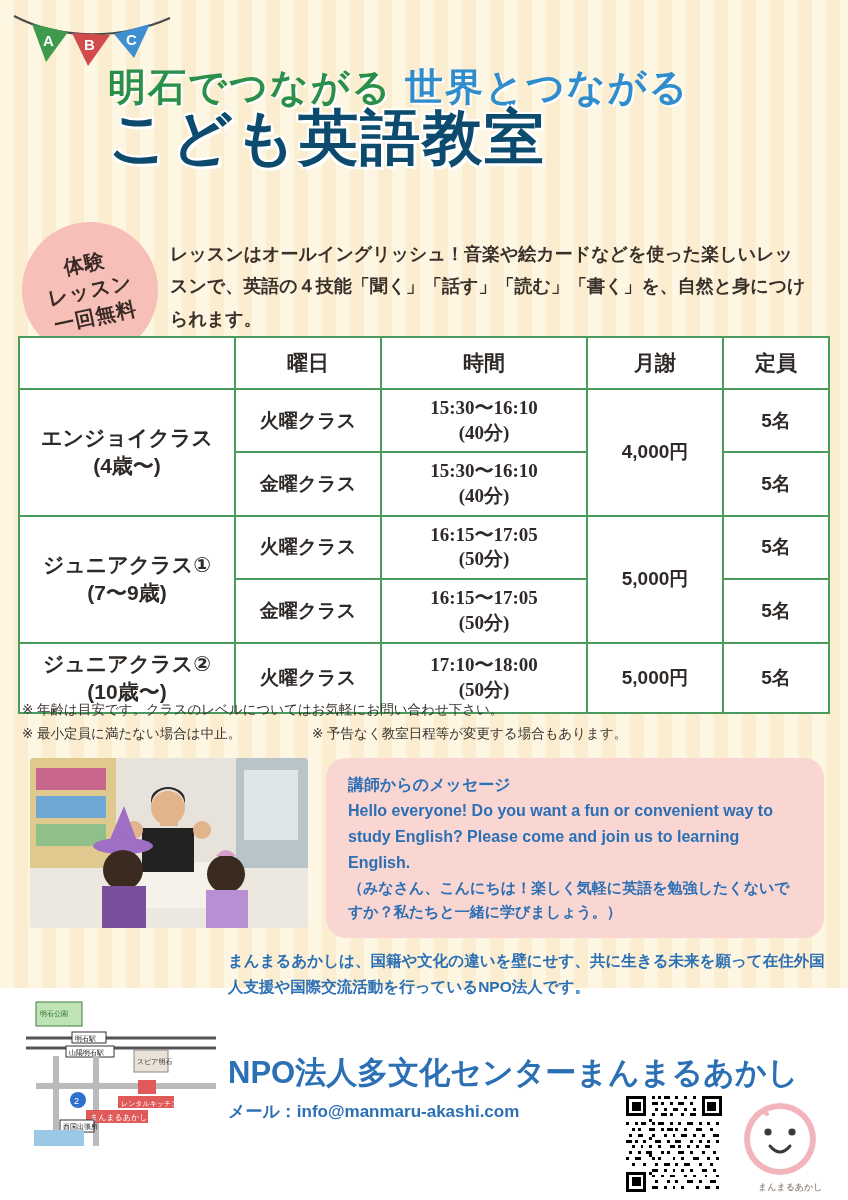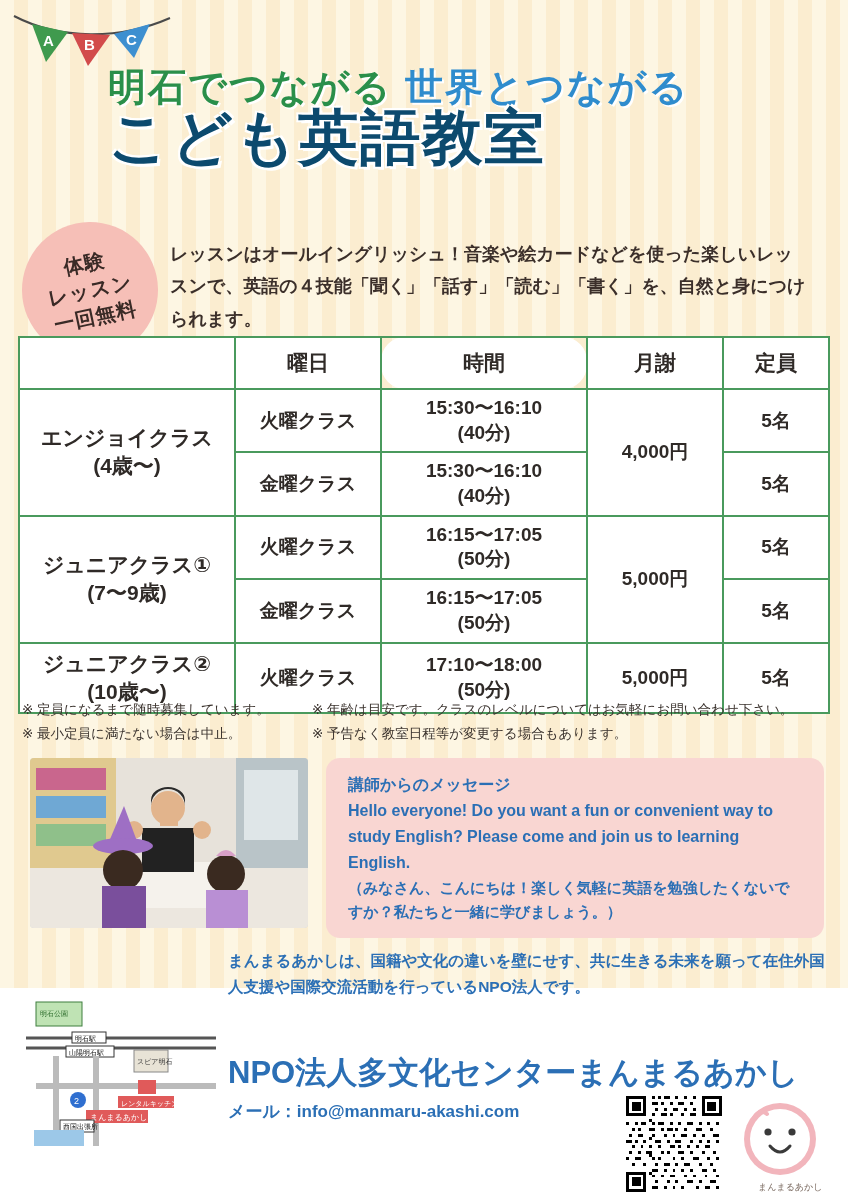--- a/index.html
+++ b/index.html
@@ -44,40 +44,40 @@
   }
 
   
   .tbl{position:absolute;left:18px;top:308px;width:812px;border-collapse:collapse;margin-top:28px;}
   .tbl td,.tbl th{
     border:2px solid #4a9a5d;background:#ffffff;text-align:center;
     font-size:19px;font-weight:bold;color:#2f2a27;padding:6px 2px;
   }
   .tbl th{font-size:21px;height:38px;}
   .tbl .cls{font-size:21px;line-height:1.35;text-align:center;}
-  .tbl .tm{line-height:1.3;}
+  .tbl .tm{line-height:1.3;font-family:Liberation Serif, serif;}
   .tbl .blank{border:2px solid #4a9a5d;background:#ffffff;}
   .c-day{width:140px;}
-  .c-time{width:200px;border-radius:24px;}
+  .c-time{width:200px;}
   .c-fee{width:130px;}
   .c-cap{width:100px;}
 
   
   .notes{position:absolute;left:22px;top:698px;width:810px;font-size:13.5px;color:#3b332e;line-height:1.75;}
   .notes .row{display:flex;}
   .notes .n1{width:290px;}
 
   
   .photo{position:absolute;left:30px;top:758px;width:278px;height:170px;border-radius:4px;overflow:hidden;}
   .photo svg{display:block;}
 
   
   .msg{
     position:absolute;left:326px;top:758px;width:498px;min-height:172px;
-    background:#f9d6d2;border-radius:14px;padding:14px 22px;box-sizing:border-box;
+    background:#f9d6d2;border-radius:20px;padding:14px 22px;box-sizing:border-box;
   }
   .msg .t{font-size:16px;font-weight:bold;color:#2b6fb5;line-height:1.62;}
   .msg .en{font-size:16px;font-weight:bold;color:#2b6fb5;line-height:1.62;}
   .msg .jp{font-size:15px;font-weight:bold;color:#2b6fb5;line-height:1.62;}
 
   
   .band{
     position:absolute;left:0;top:944px;width:848px;height:44px;background:#5b9c5f;
     display:flex;align-items:center;justify-content:center;margin-top:48px;
   }
@@ -188,21 +188,20 @@
         <span>(50分)</span>
       </td>
       <td>5,000円</td>
       <td>5名</td>
     </tr>
   </tbody>
     </table>
 
   <div class="notes">
     <div class="row">
-      <div class="n1">※ 定員になるまで随時募集しています。</div>
       <div>※ 年齢は目安です。クラスのレベルについてはお気軽にお問い合わせ下さい。</div>
     </div>
     <div class="row">
       <div class="n1">※ 最小定員に満たない場合は中止。</div>
       <div>※ 予告なく教室日程等が変更する場合もあります。</div>
     </div>
   </div>
 
   <div class="photo">
     <svg width="278" height="170" viewBox="0 0 278 170">

